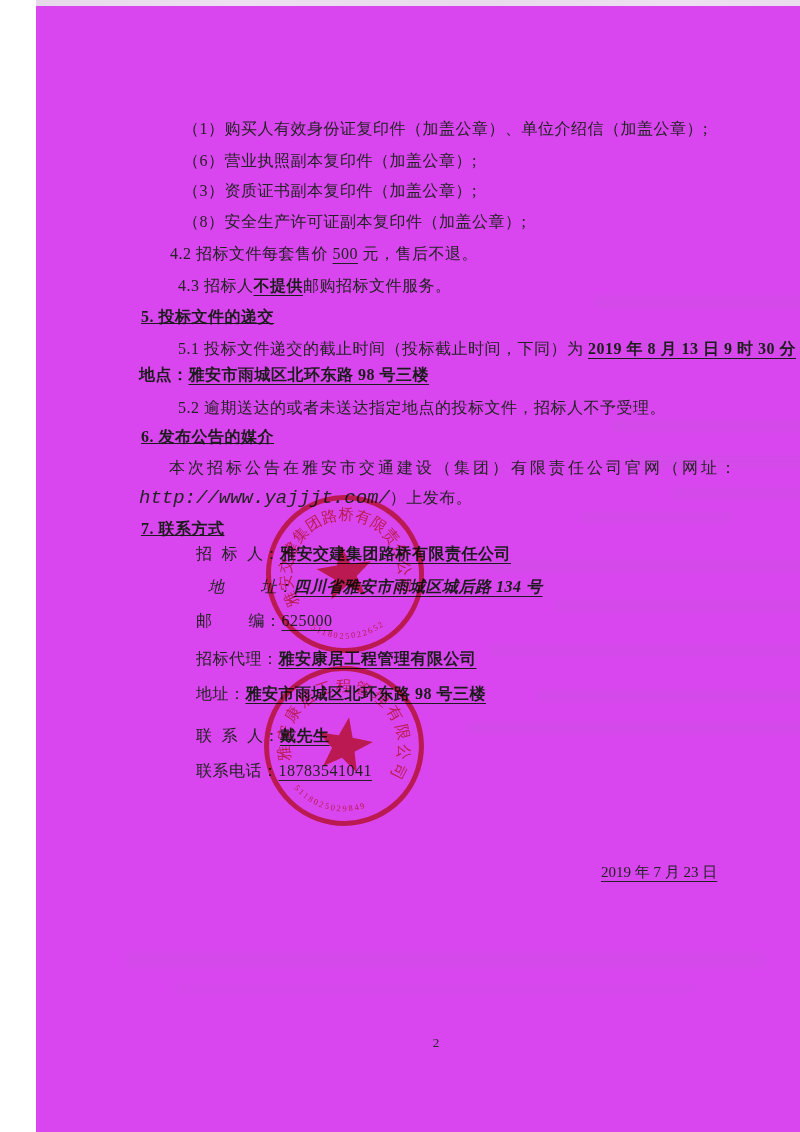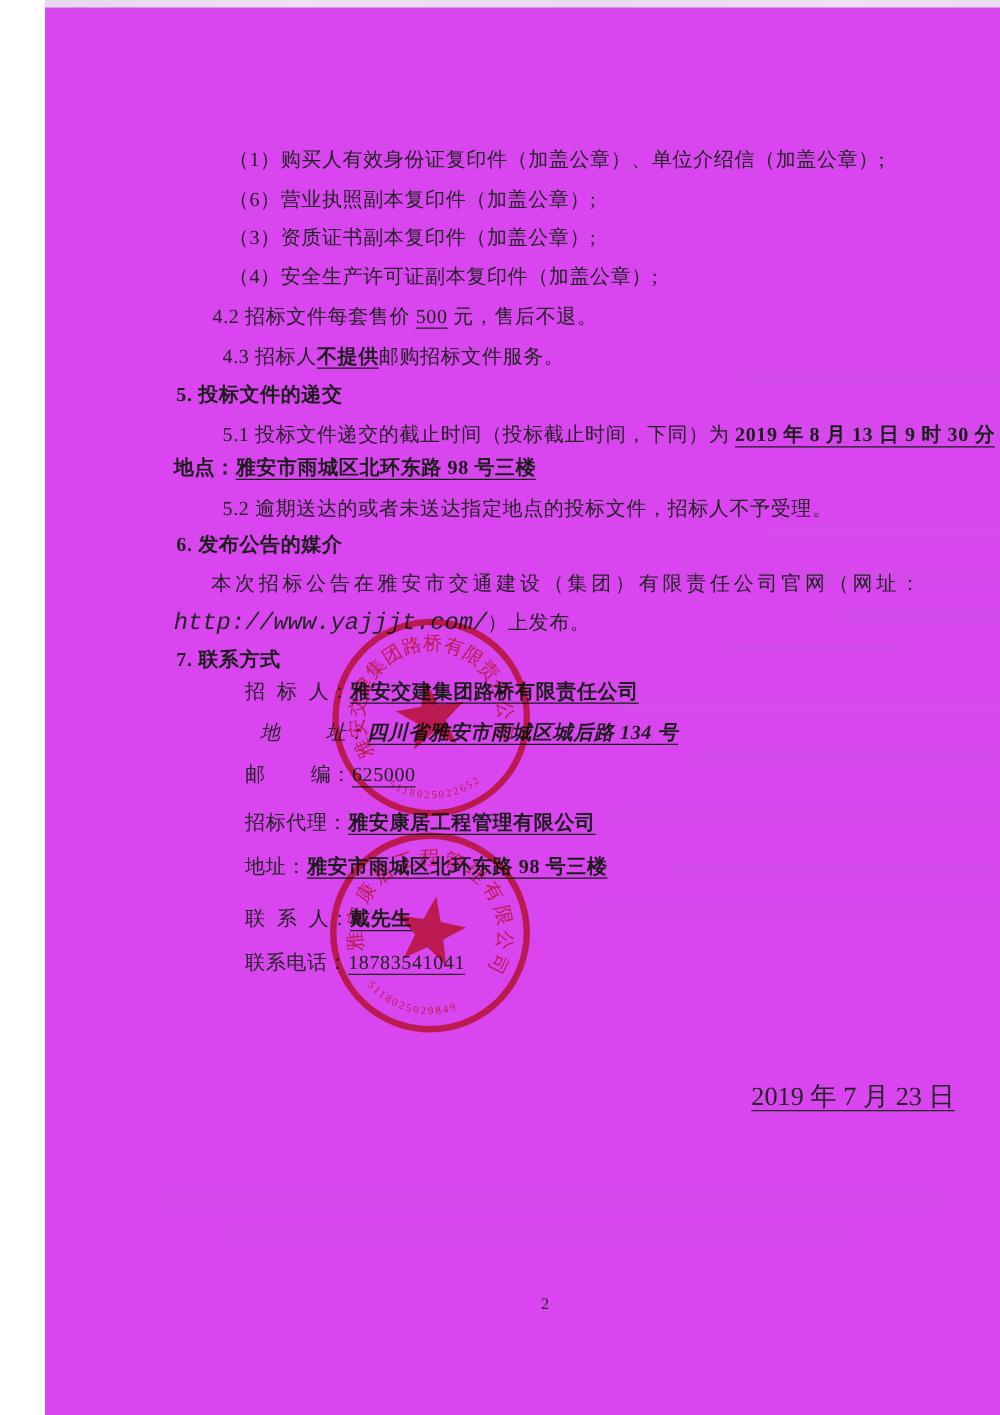--- a/index.html
+++ b/index.html
@@ -20,25 +20,25 @@
   .line{
     position:absolute;
     white-space:pre;
     font-size:16px;
     line-height:20px;
     letter-spacing:.5px;
   }
   .line .b{font-weight:bold;color:#1c1c1c;}
   .line .u{text-decoration:underline;text-underline-offset:4px;text-decoration-thickness:1px;}
   .line .mono{font-family:"Liberation Mono","DejaVu Sans Mono",monospace;font-size:19px;letter-spacing:0;font-style:italic;}
-  .line.heading{font-weight:bold;color:#1c1c1c;}
+  .line.heading{font-weight:bold;color:#1c1c1c;text-decoration:underline;}
   .line.spread{letter-spacing:3px;}
   .footer-date{
     position:absolute;left:565px;top:863px;
-    font-size:21px;white-space:pre;
+    font-size:15px;white-space:pre;
     text-decoration:underline;text-underline-offset:4px;text-decoration-thickness:1px;
   }
   .page-number{
     position:absolute;left:0;top:1035px;width:800px;
     text-align:center;font-size:13px;color:#2a2a2a;
   }
   
   .seal{position:absolute;mix-blend-mode:multiply;opacity:.87;}
   .seal .ring{fill:none;stroke:#d6463d;stroke-width:6;}
   .seal .sname{fill:#d6463d;font-size:18px;font-family:"Liberation Serif","DejaVu Serif",serif;}
@@ -82,21 +82,21 @@
   <div class="sm sm9"></div>
   <div class="sm sm10"></div>
   <div class="sm sm11"></div>
   <div class="sm sm12"></div>
   <div class="sm sm13"></div>
 
   <div>
       <div class="line" style="left: 147px; top: 119px;"><span class="">（1）购买人有效身份证复印件（加盖公章）、单位介绍信（加盖公章）;</span></div>
       <div class="line" style="left: 147px; top: 151px;"><span class="">（6）营业执照副本复印件（加盖公章）;</span></div>
       <div class="line" style="left: 147px; top: 181px;"><span class="">（3）资质证书副本复印件（加盖公章）;</span></div>
-      <div class="line" style="left: 147px; top: 212px;"><span class="">（4）安全生产许可证副本复印件（加盖公章）;</span></div>
+      <div class="line" style="left: 147px; top: 212px;"><span class="">（8）安全生产许可证副本复印件（加盖公章）;</span></div>
       <div class="line" style="left: 134px; top: 244px;"><span class="">4.2 招标文件每套售价 </span><span class="u">500</span><span class=""> 元，售后不退。</span></div>
       <div class="line" style="left: 142px; top: 276px;"><span class="">4.3 招标人</span><span class="b u">不提供</span><span class="">邮购招标文件服务。</span></div>
       <div class="line heading" style="left: 105px; top: 307px;"><span class="">5. 投标文件的递交</span></div>
       <div class="line" style="left: 142px; top: 339px;"><span class="">5.1 投标文件递交的截止时间（投标截止时间，下同）为 </span><span class="b u">2019 年 8 月 13 日 9 时 30 分</span><span class="">，</span></div>
       <div class="line" style="left: 103px; top: 365px;"><span class="b">地点：</span><span class="b u">雅安市雨城区北环东路 98 号三楼</span></div>
       <div class="line" style="left: 142px; top: 398px;"><span class="">5.2 逾期送达的或者未送达指定地点的投标文件，招标人不予受理。</span></div>
       <div class="line heading" style="left: 105px; top: 427px;"><span class="">6. 发布公告的媒介</span></div>
       <div class="line spread" style="left: 133px; top: 458px;"><span class="">本次招标公告在雅安市交通建设（集团）有限责任公司官网（网址：</span></div>
       <div class="line" style="left: 103px; top: 488px;"><span class="mono">http://www.yajjjt.com/</span><span class="">）上发布。</span></div>
       <div class="line heading" style="left: 105px; top: 519px;"><span class="">7. 联系方式</span></div>

